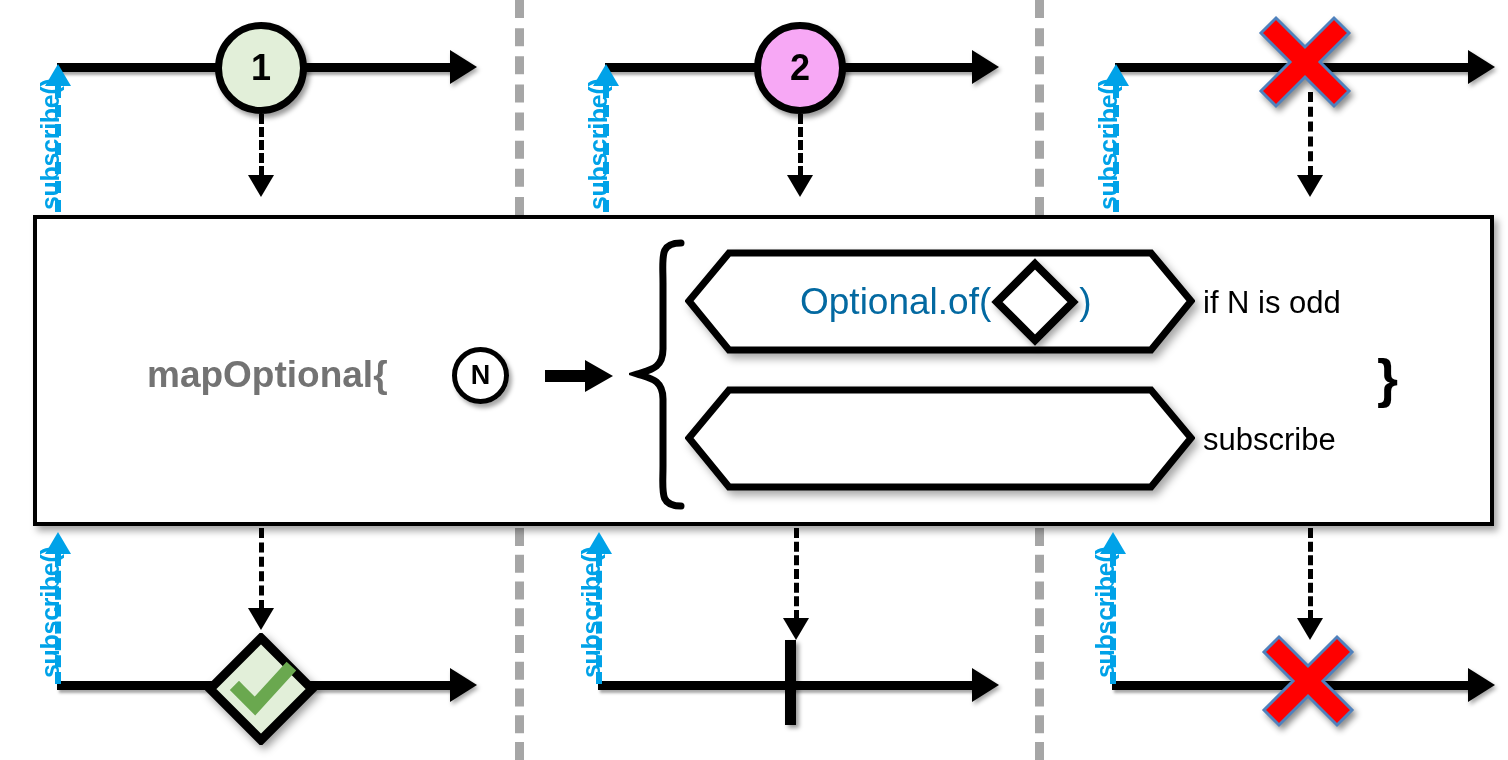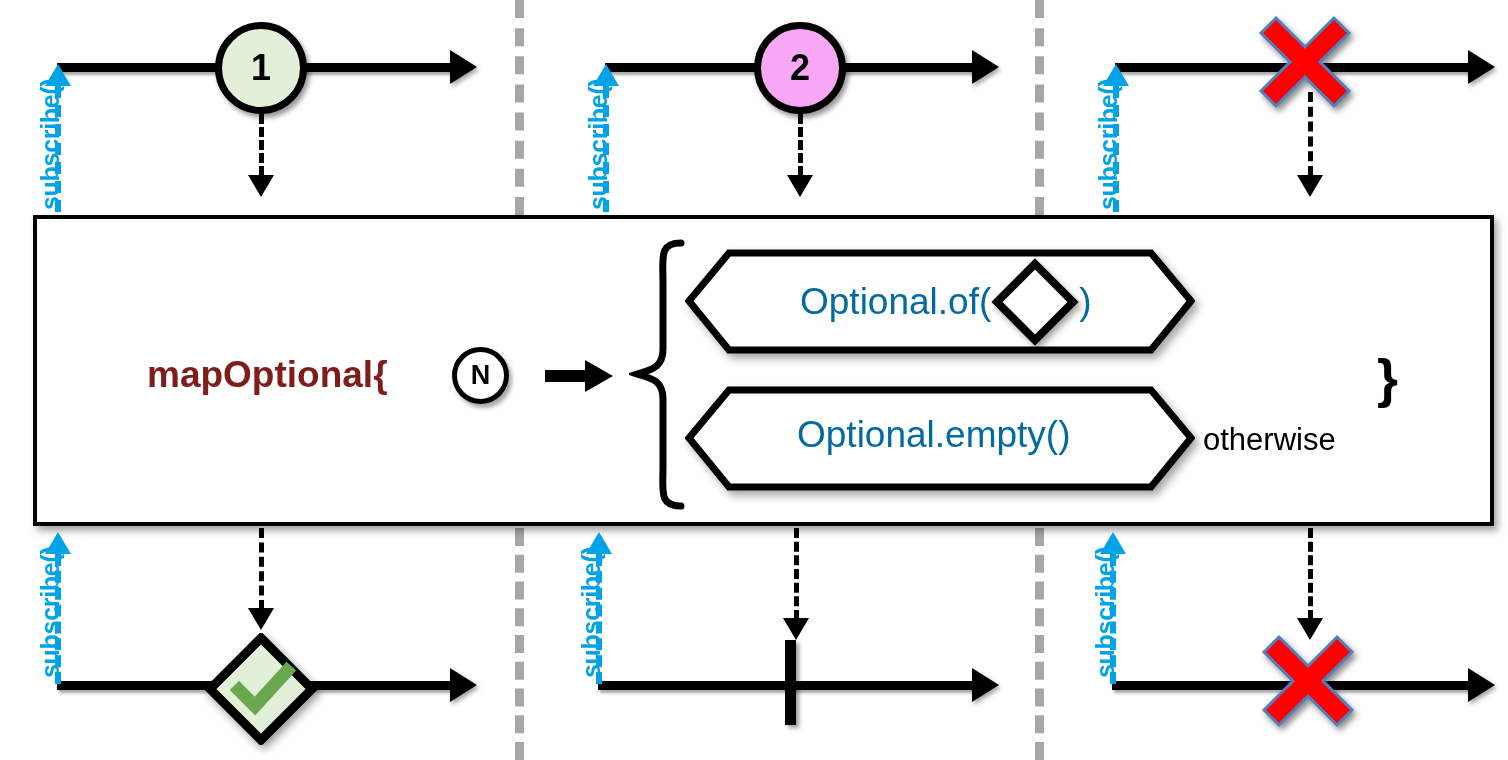--- a/index.html
+++ b/index.html
@@ -35,21 +35,21 @@
   .diamond-ok{position:relative;filter:drop-shadow(3px 4px 4px rgba(0,0,0,.4));}
 
   
   .complete-bar{background:#000;box-shadow:3px 3px 4px rgba(0,0,0,.4);}
 
   
   .divider{width:0;border-left:9px dashed #a6a6a6;}
 
   
   .op-box{border:4px solid #000;background:#fff;box-shadow:4px 5px 7px rgba(0,0,0,.35);box-sizing:border-box;}
-  .op-title{font-size:37px;font-weight:bold;color:#7f1d1d;white-space:nowrap;}
+  .op-title{font-size:37px;font-weight:bold;color:#737373;white-space:nowrap;}
   .n-circle{width:57px;height:57px;border-radius:50%;border:5px solid #000;display:flex;
             align-items:center;justify-content:center;font-size:27px;font-weight:bold;
             box-shadow:3px 4px 4px rgba(0,0,0,.35);box-sizing:border-box;}
   .op-brace-close{font-size:54px;font-weight:bold;color:#000;}
   .cond-text{font-size:31px;color:#000;white-space:nowrap;}
   .hex-text{font-size:37px;color:#0369a1;white-space:nowrap;}
   .ital{}
 </style>
 </head>
 <body>
@@ -143,32 +143,30 @@
           <span class="ital">of</span>
           <span>(</span>
         <span class="abs" style="position:relative;display:inline-block;width:88px;height:50px;">
           <svg width="88" height="88" viewBox="0 0 88 88" style="position:absolute;left:0;top:-19px;filter:drop-shadow(3px 4px 3px rgba(0,0,0,.35));">
             <polygon points="44,6 82,44 44,82 6,44" fill="#fff" stroke="#000" stroke-width="8"></polygon>
           </svg>
         </span>
           <span>)</span>
       </div>
     </div>
+    <div class="abs cond-text" style="left:1166px;top:66px;">if N is odd</div>
 
     <div class="abs op-brace-close" style="left:1340px;top:128px;">}</div>
 
     <div class="abs" style="left:648px;top:167px;width:510px;height:105px;">
       <svg class="abs" width="510" height="105" viewBox="0 0 510 105" style="left:0;top:0;filter:drop-shadow(4px 5px 4px rgba(0,0,0,.35));">
         <polygon points="44,4 466,4 506,52 466,101 44,101 4,52" fill="#ffffff" stroke="#000000" stroke-width="7"></polygon>
       </svg>
-      <div class="abs hex-text" style="left:112px;top:28px;">
-        <span>Optional.</span><span class="ital">empty</span><span>(</span><span>)</span>
-      </div>
-    </div>
-    <div class="abs cond-text" style="left:1166px;top:203px;">otherwise</div>
+    </div>
+    <div class="abs cond-text" style="left:1166px;top:203px;">subscribe</div>
 
   </div>
 
   <div class="abs" style="left:0;top:528px;width:515px;height:232px;">
 
     <div class="abs tl-line" style="left:57px;top:153px;width:395px;"></div>
     <div class="abs tl-head" style="left:450px;top:140px;"></div>
 
     <div class="abs sub-dash" style="left:55px;top:26px;height:130px;"></div>
     <div class="abs sub-head" style="left:45px;top:4px;"></div>

